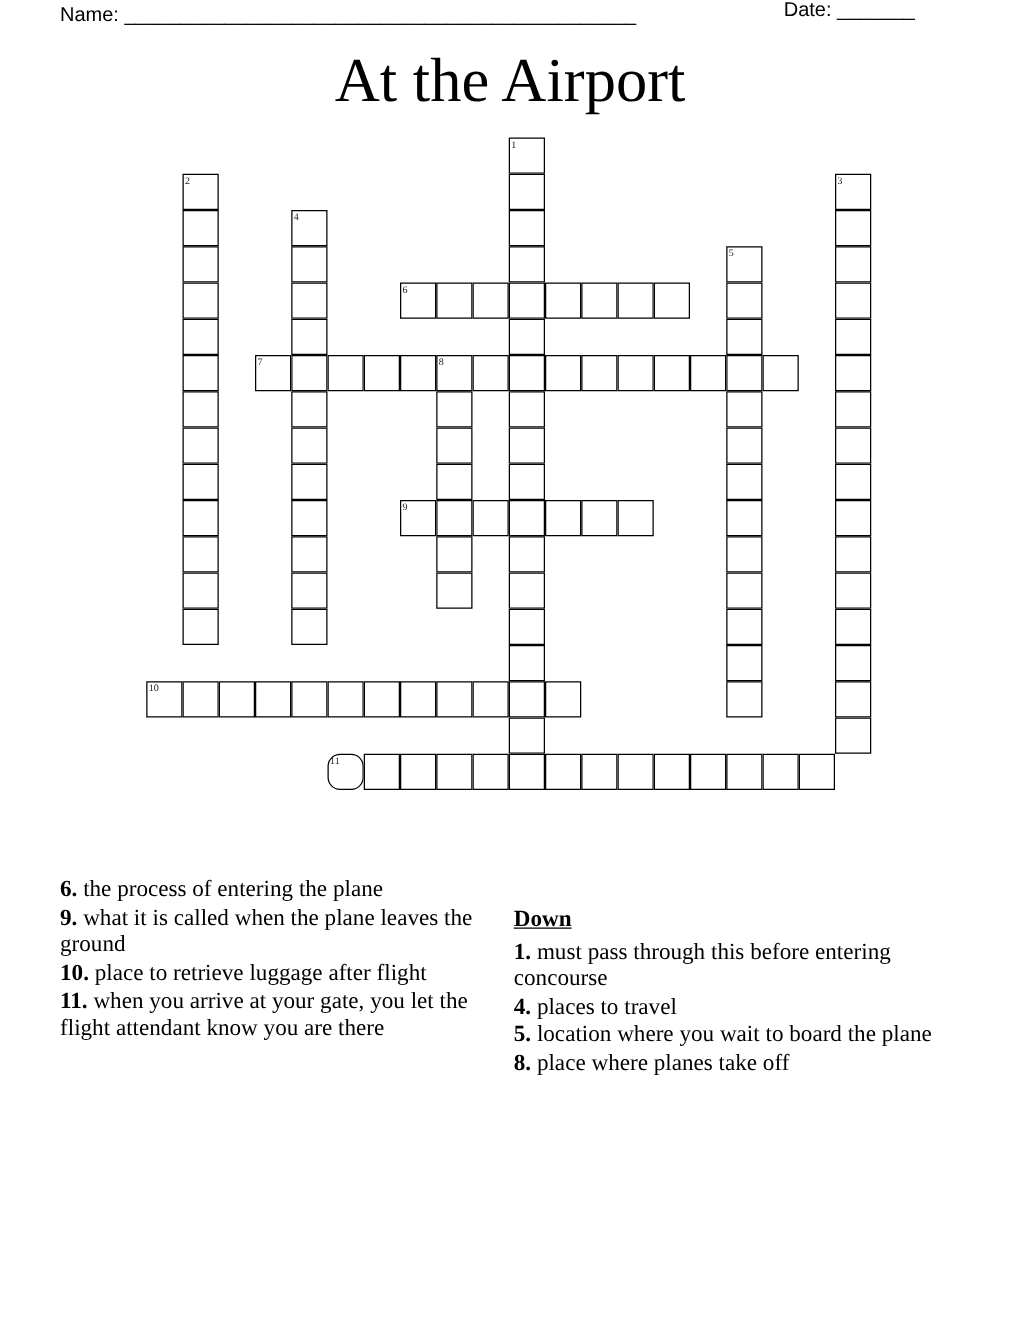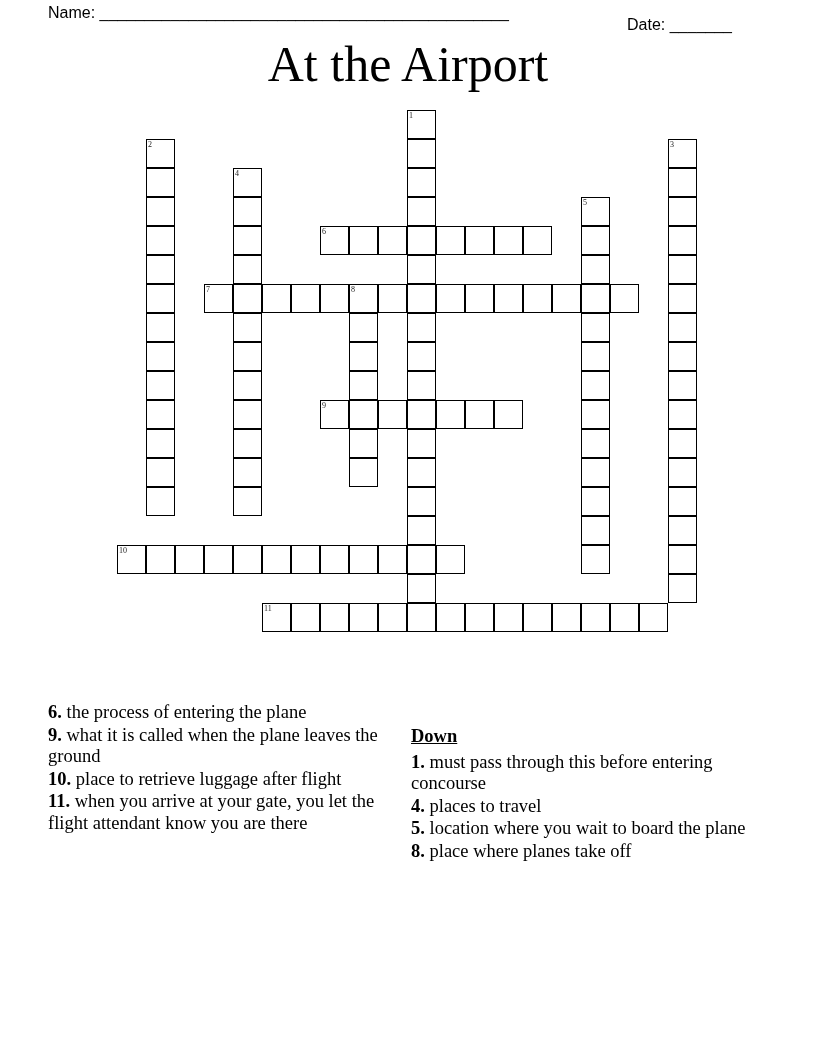--- a/index.html
+++ b/index.html
@@ -1,19 +1,19 @@
 <!DOCTYPE html>
 <html><head>
 <meta charset="utf-8">
 <style>
   html, body { margin: 0; padding: 0; background: #ffffff; }
   body { width: 816px; height: 1056px; position: relative; overflow: hidden; color: #000; }
   .header-row { position: absolute; top: 0; left: 0; width: 816px; height: 20px; font-family: "Liberation Sans", sans-serif; font-size: 16px; line-height: 18px; }
   .name-field { position: absolute; left: 48px; top: 4px; white-space: nowrap; }
-  .date-field { position: absolute; left: 627px; top: 16px; white-space: nowrap; }
+  .date-field { position: absolute; left: 627px; top: 0px; white-space: nowrap; }
   .title { position: absolute; top: 36px; left: 0; width: 816px; text-align: center; font-family: "Liberation Serif", serif; font-size: 50px; line-height: 56px; }
   .grid { position: absolute; left: 0; top: 0; width: 816px; height: 680px; }
   .cell { position: absolute; width: 29px; height: 29px; box-sizing: border-box; border: 1.5px solid #000; background: #fff; }
   .cell-num { position: absolute; left: 1px; top: 0px; font-family: "Liberation Serif", serif; font-size: 8px; line-height: 9px; color: #222; }
   .clues { position: absolute; top: 702px; font-family: "Liberation Serif", serif; font-size: 18.5px; line-height: 21.5px; }
   .clues-across { left: 48px; width: 360px; }
   .clues-down { left: 411px; width: 345px; margin-top: 24px; }
   .clue-heading { font-weight: bold; text-decoration: underline; margin-bottom: 4px; }
   .clue { margin: 0 0 1px 0; }
   .clue-num { font-weight: bold; }
@@ -155,21 +155,21 @@
     <div class="cell" style="left: 146px; top: 545px;"></div>
     <div class="cell" style="left: 175px; top: 545px;"></div>
     <div class="cell" style="left: 204px; top: 545px;"></div>
     <div class="cell" style="left: 233px; top: 545px;"></div>
     <div class="cell" style="left: 262px; top: 545px;"></div>
     <div class="cell" style="left: 291px; top: 545px;"></div>
     <div class="cell" style="left: 320px; top: 545px;"></div>
     <div class="cell" style="left: 349px; top: 545px;"></div>
     <div class="cell" style="left: 378px; top: 545px;"></div>
     <div class="cell" style="left: 436px; top: 545px;"></div>
-    <div class="cell" style="left: 262px; top: 603px;">
+    <div class="cell" style="left: 262px; top: 603px; border-radius: 10px;">
       <span class="cell-num">11</span>
     </div>
     <div class="cell" style="left: 291px; top: 603px;"></div>
     <div class="cell" style="left: 320px; top: 603px;"></div>
     <div class="cell" style="left: 349px; top: 603px;"></div>
     <div class="cell" style="left: 378px; top: 603px;"></div>
     <div class="cell" style="left: 436px; top: 603px;"></div>
     <div class="cell" style="left: 465px; top: 603px;"></div>
     <div class="cell" style="left: 494px; top: 603px;"></div>
     <div class="cell" style="left: 523px; top: 603px;"></div>

